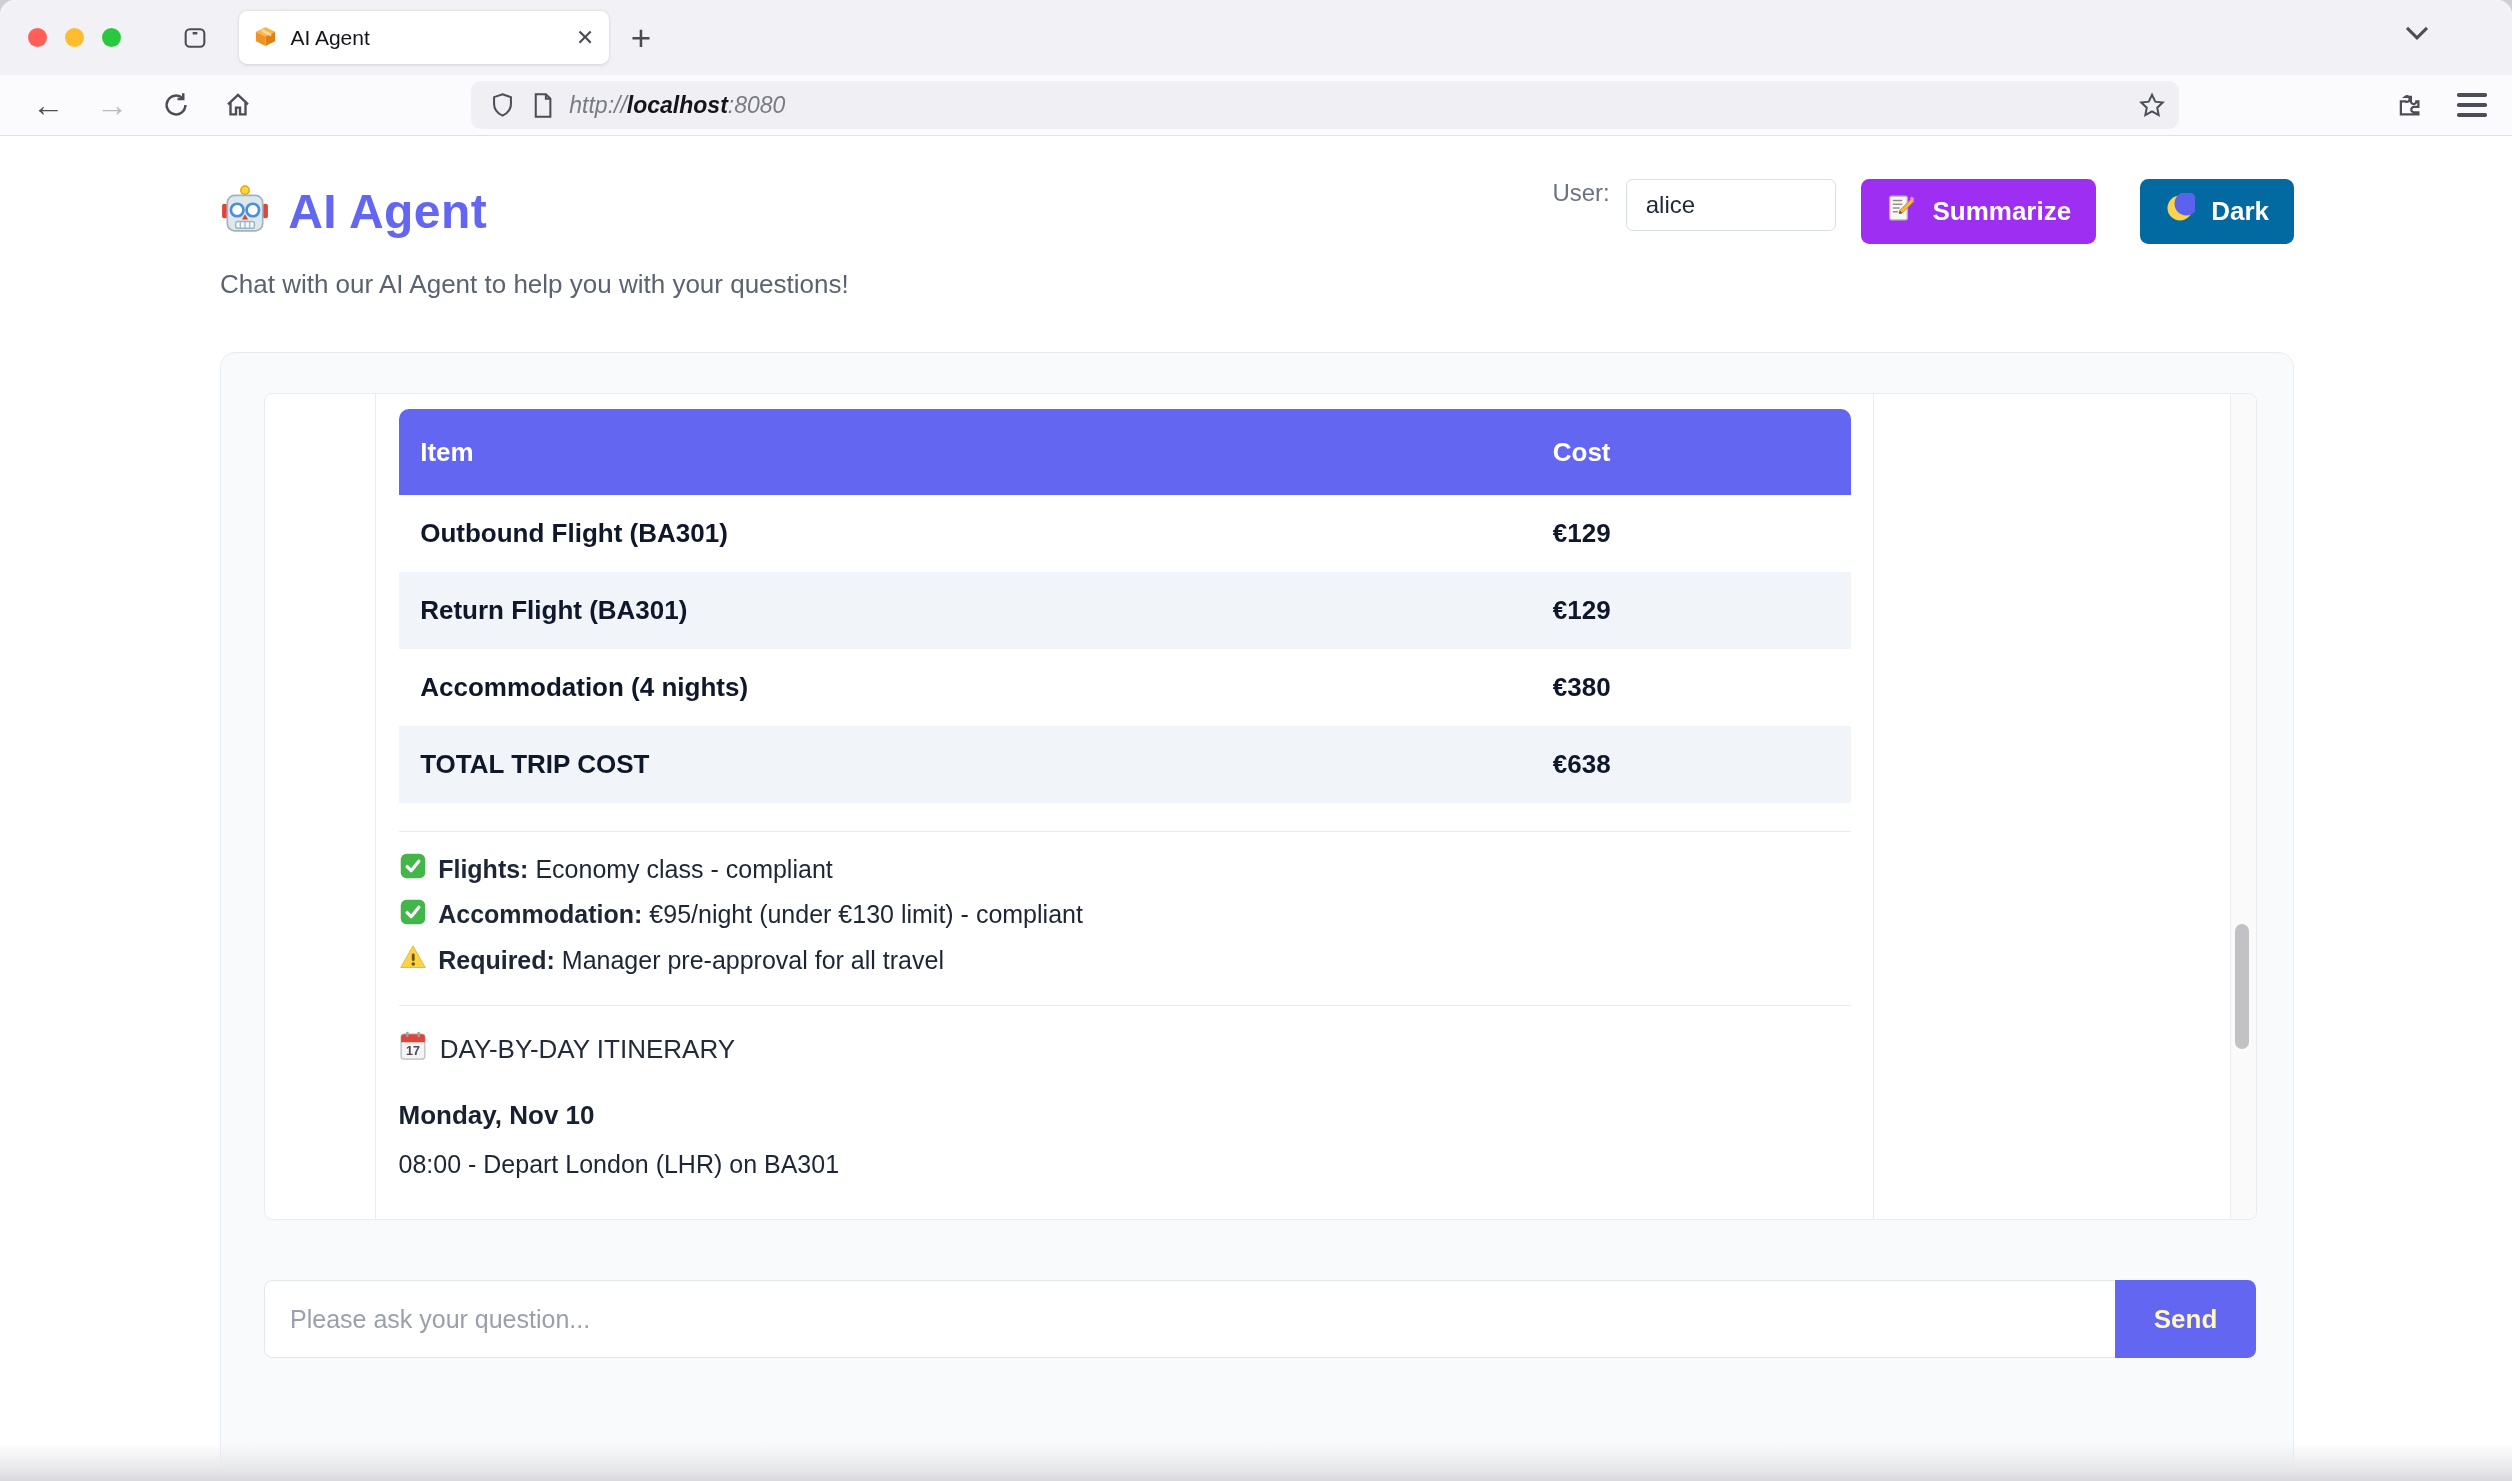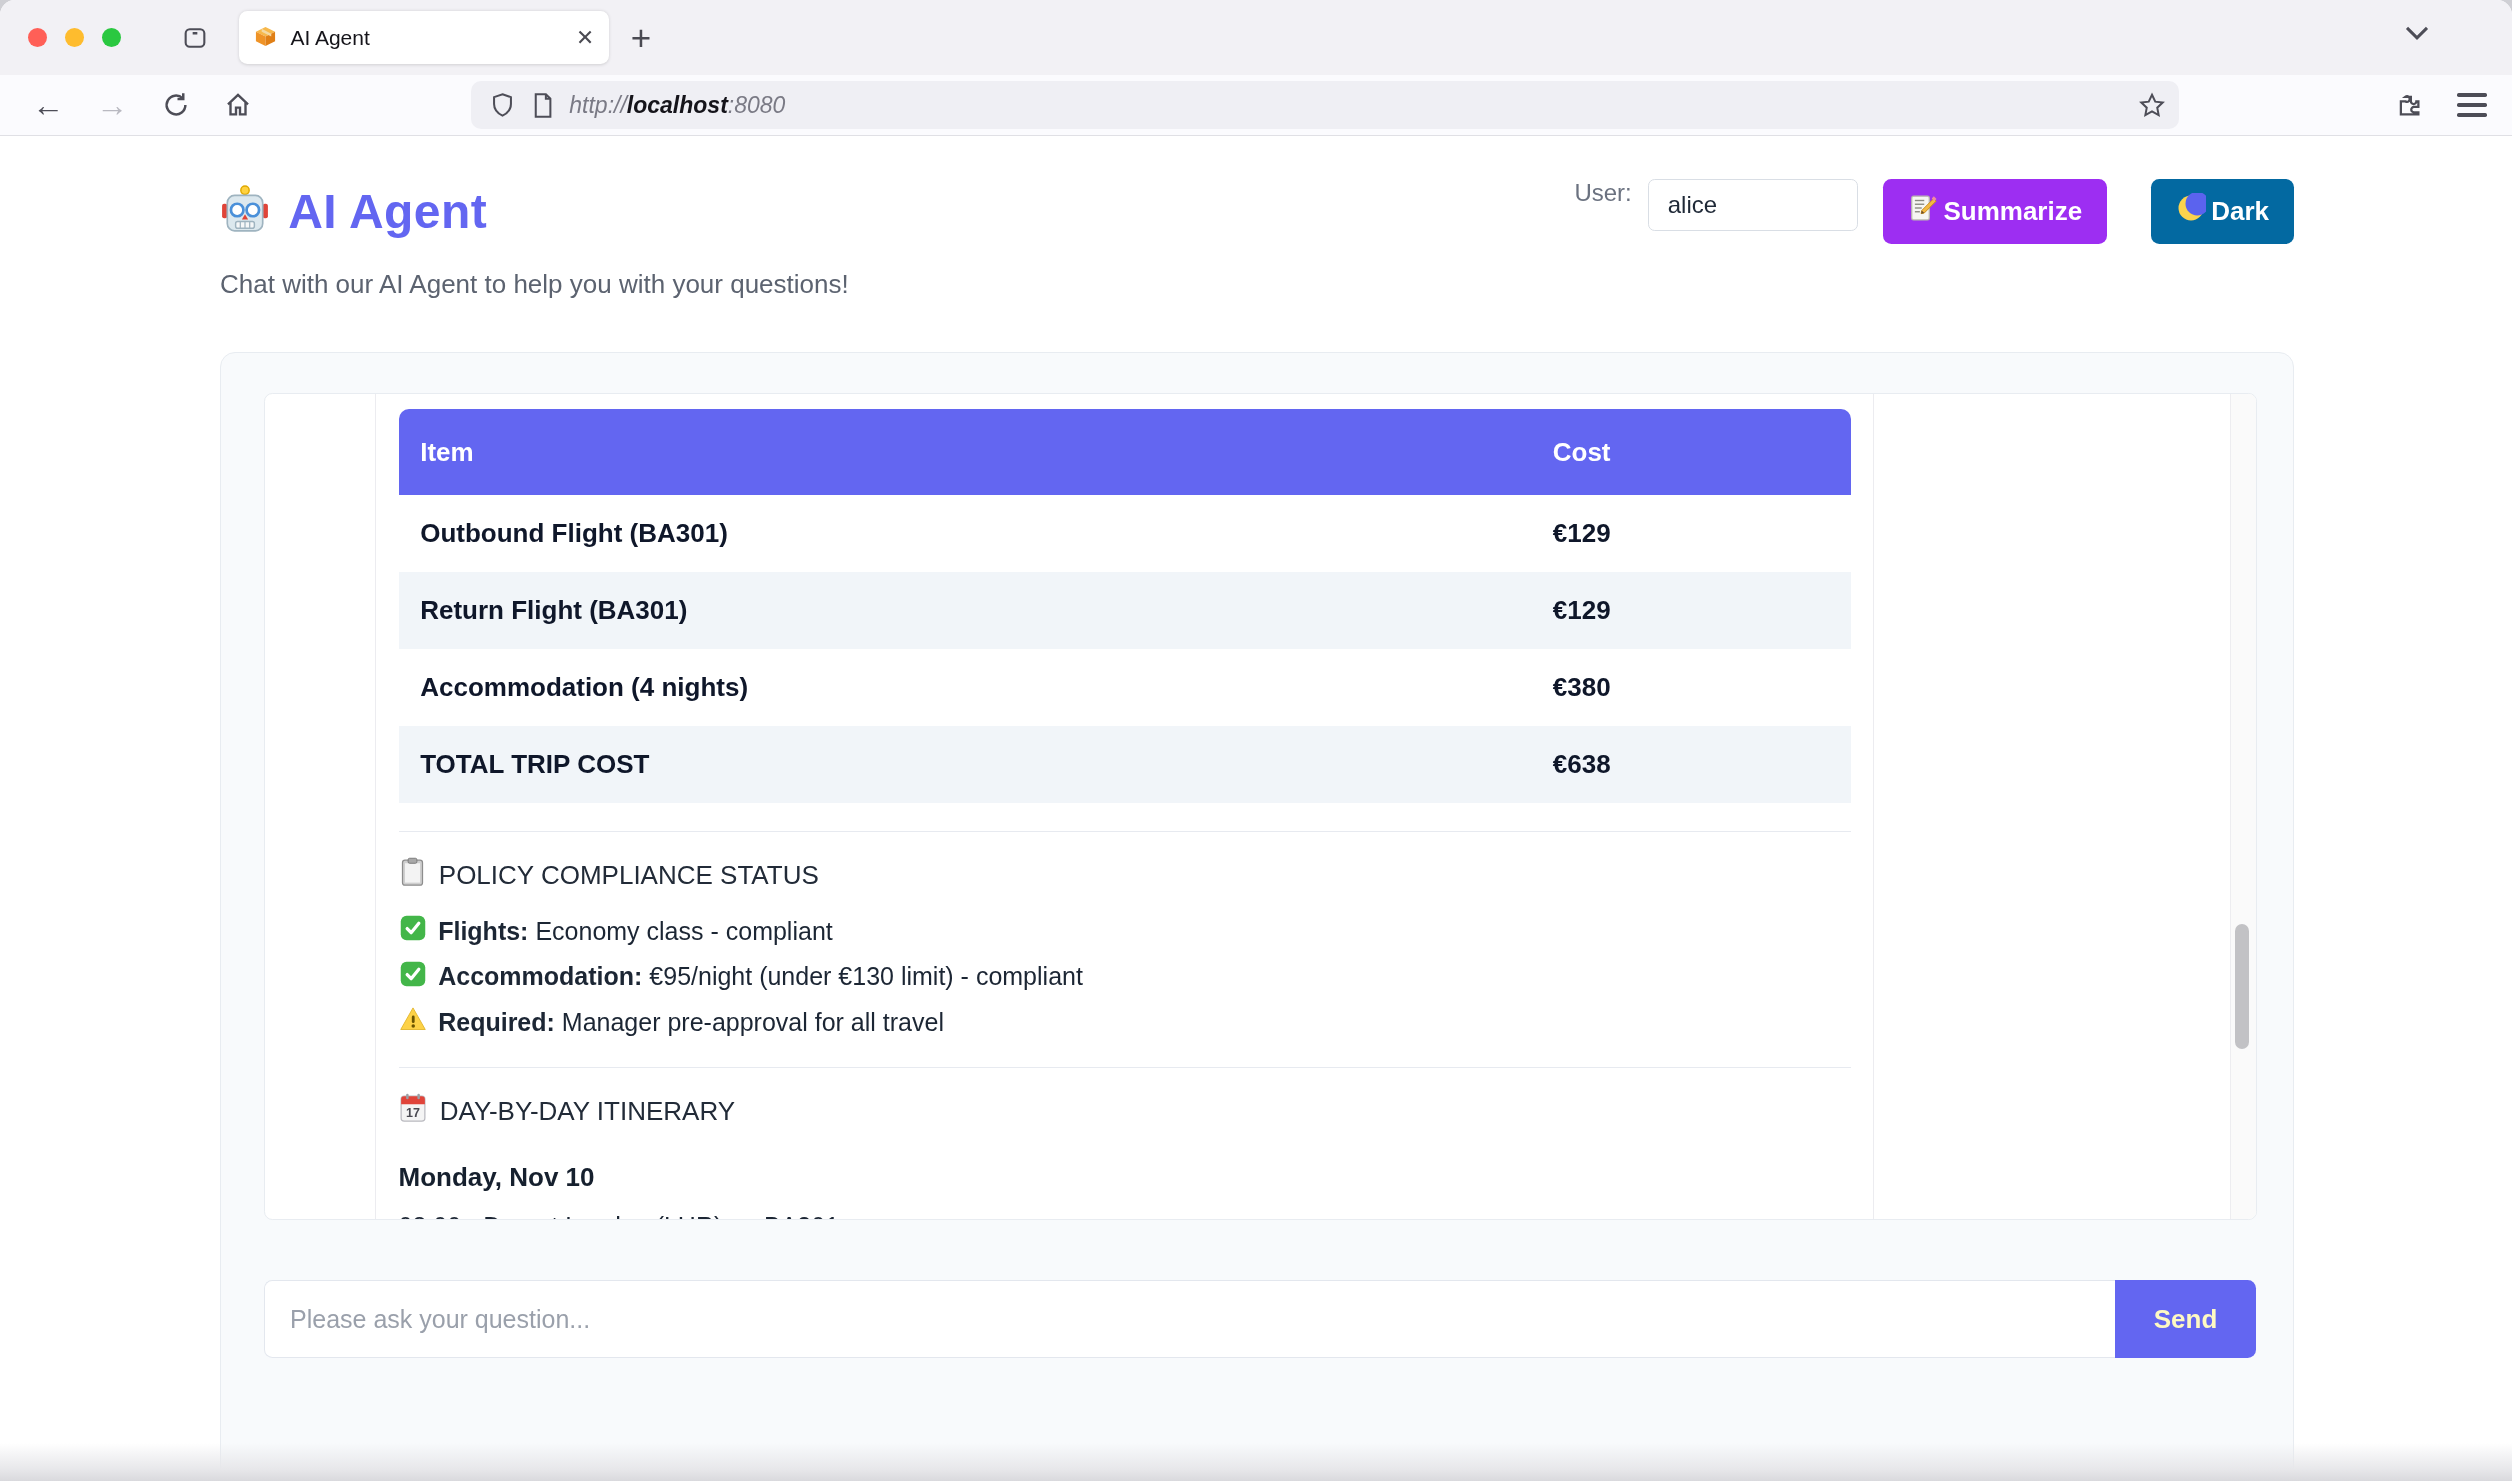--- a/index.html
+++ b/index.html
@@ -40,21 +40,21 @@
   
   .page{height:1346px;background:#fff;box-sizing:border-box;padding:43px 218px 0 220px;position:relative;}
   .page-header{display:flex;align-items:center;justify-content:space-between;}
   .brand{display:flex;align-items:center;gap:18.3px;}
   .brand-title{font-size:48px;font-weight:700;color:#6366f1;letter-spacing:0.4px;}
   .controls{display:flex;align-items:flex-start;}
   .user-label{font-size:24px;color:#6b7280;margin-right:16.7px;}
   .user-input{width:210px;height:52px;border:1.7px solid #d9dee5;border-radius:6.7px;font-size:24px;
     color:#1f2937;padding:0 18.3px;box-sizing:border-box;outline:none;font-family:inherit;}
   .btn{height:65px;border:none;border-radius:8.3px;color:#fff;font-size:26px;font-weight:600;
-    display:flex;align-items:center;gap:5px;padding:4px 25px;font-family:inherit;cursor:pointer;}
+    display:flex;align-items:center;gap:16px;padding:4px 25px;font-family:inherit;cursor:pointer;}
   .btn-summarize{background:#9d2ef2;margin-left:25px;}
   .btn-dark{background:#0369a1;margin-left:44px;}
 
   .subtitle{font-size:26px;color:#5c6370;margin-top:25px;}
 
   .card{margin-top:52px;width:2074px;height:1244px;background:#f8fafc;border:1.7px solid #e8ecf1;
     border-radius:15px;box-sizing:border-box;padding:40px 37px 42px 43px;}
   .chat-area{position:relative;width:1993px;height:827px;background:#fff;border:1.7px solid #e8ecf1;
     border-radius:8.3px;box-sizing:border-box;overflow:hidden;}
   .bubble{margin-left:110px;width:1499px;min-height:1000px;background:#fff;
@@ -256,30 +256,20 @@
               </tr>
               <tr class="total">
                 <td>TOTAL TRIP COST</td>
                 <td>€638</td>
               </tr>
             </tbody>
           </table>
 
           <hr class="divider">
 
-          <div class="section-heading">
-            <span>
-              <svg width="27" height="30" viewBox="0 0 20 24">
-                <rect x="2" y="2.5" width="16" height="20" rx="2" fill="#cfcfcf" stroke="#8d8d8d" stroke-width="1"></rect>
-                <rect x="4" y="5" width="12" height="15.5" fill="#f3f3f3"></rect>
-                <rect x="6.5" y="1" width="7" height="4" rx="1.2" fill="#a8a8a8" stroke="#7c7c7c" stroke-width=".8"></rect>
-              </svg>
-            </span>
-            <span>POLICY COMPLIANCE STATUS</span>
-          </div>
 
           <div class="status-lines">
             <div class="status-line">
               <span>
                 <svg width="28" height="28" viewBox="0 0 24 24">
                   <rect x="1.5" y="1.5" width="21" height="21" rx="5" fill="#43b649"></rect>
                   <path d="M7 12.5l3.4 3.5L17 8" fill="none" stroke="#fff" stroke-width="2.8" stroke-linecap="round" stroke-linejoin="round"></path>
                 </svg>
               </span>
               <span><b>Flights:</b> <span>Economy class - compliant</span></span>

